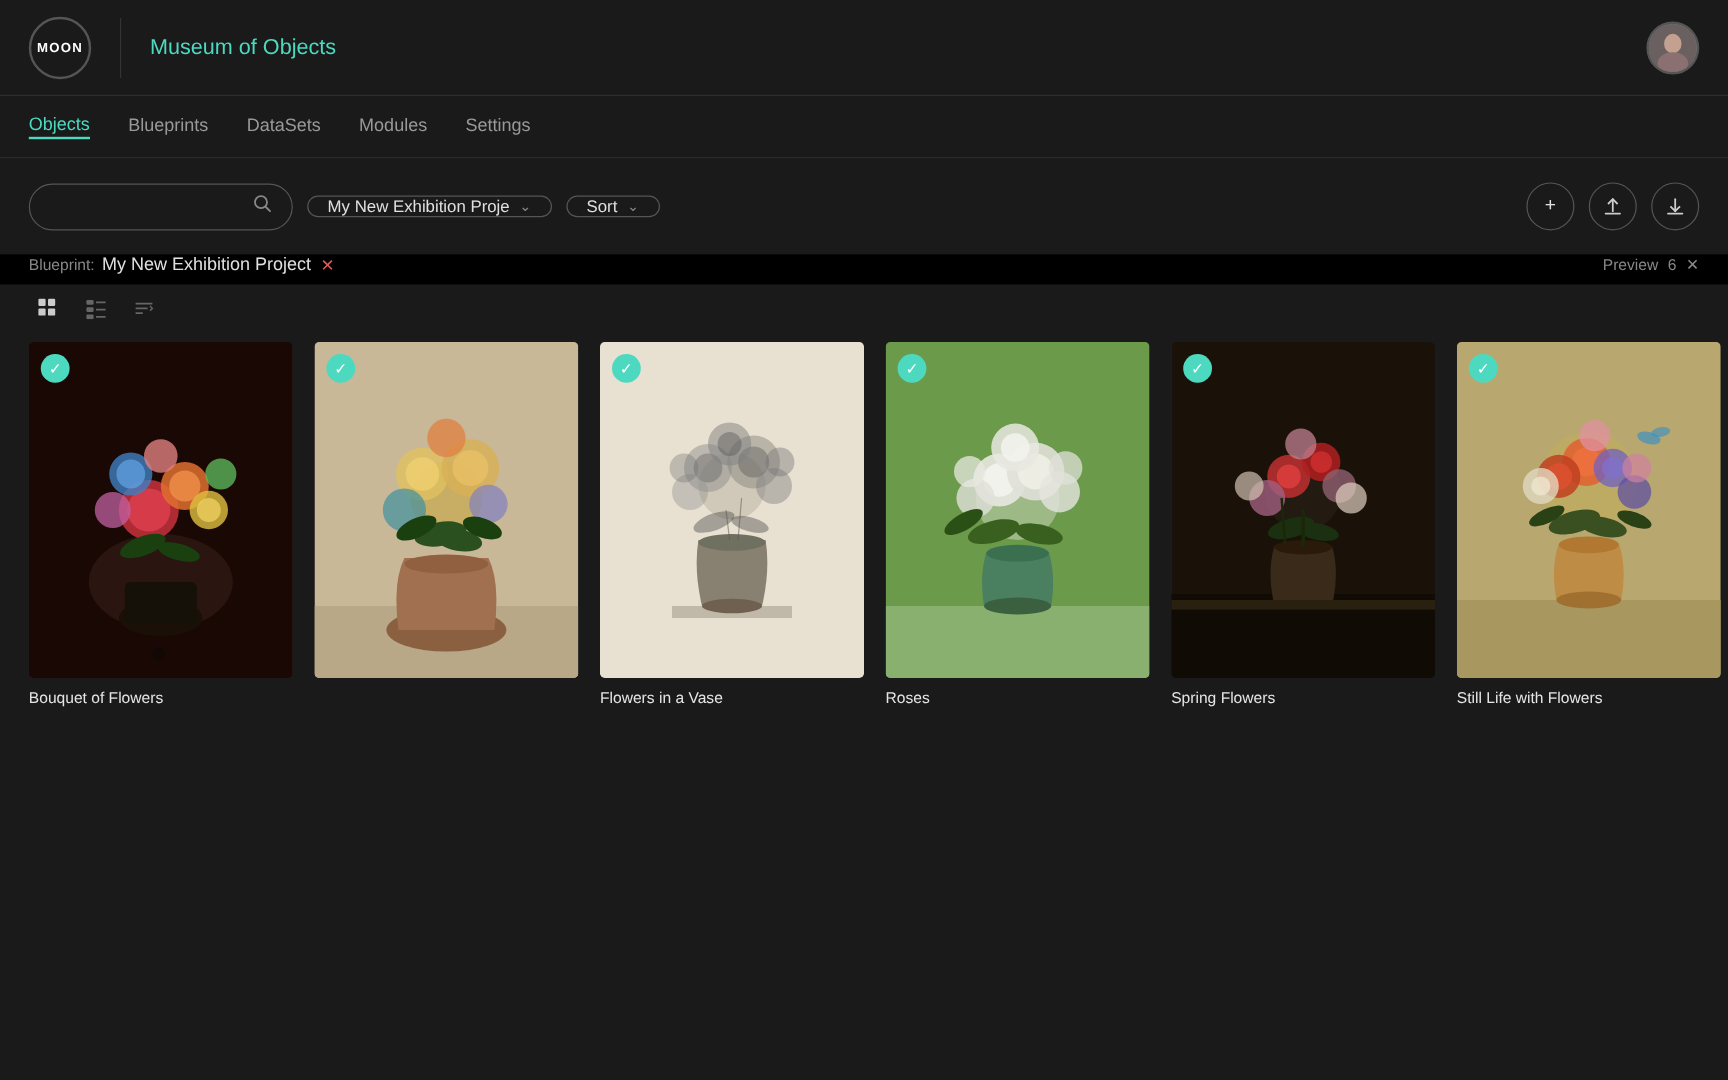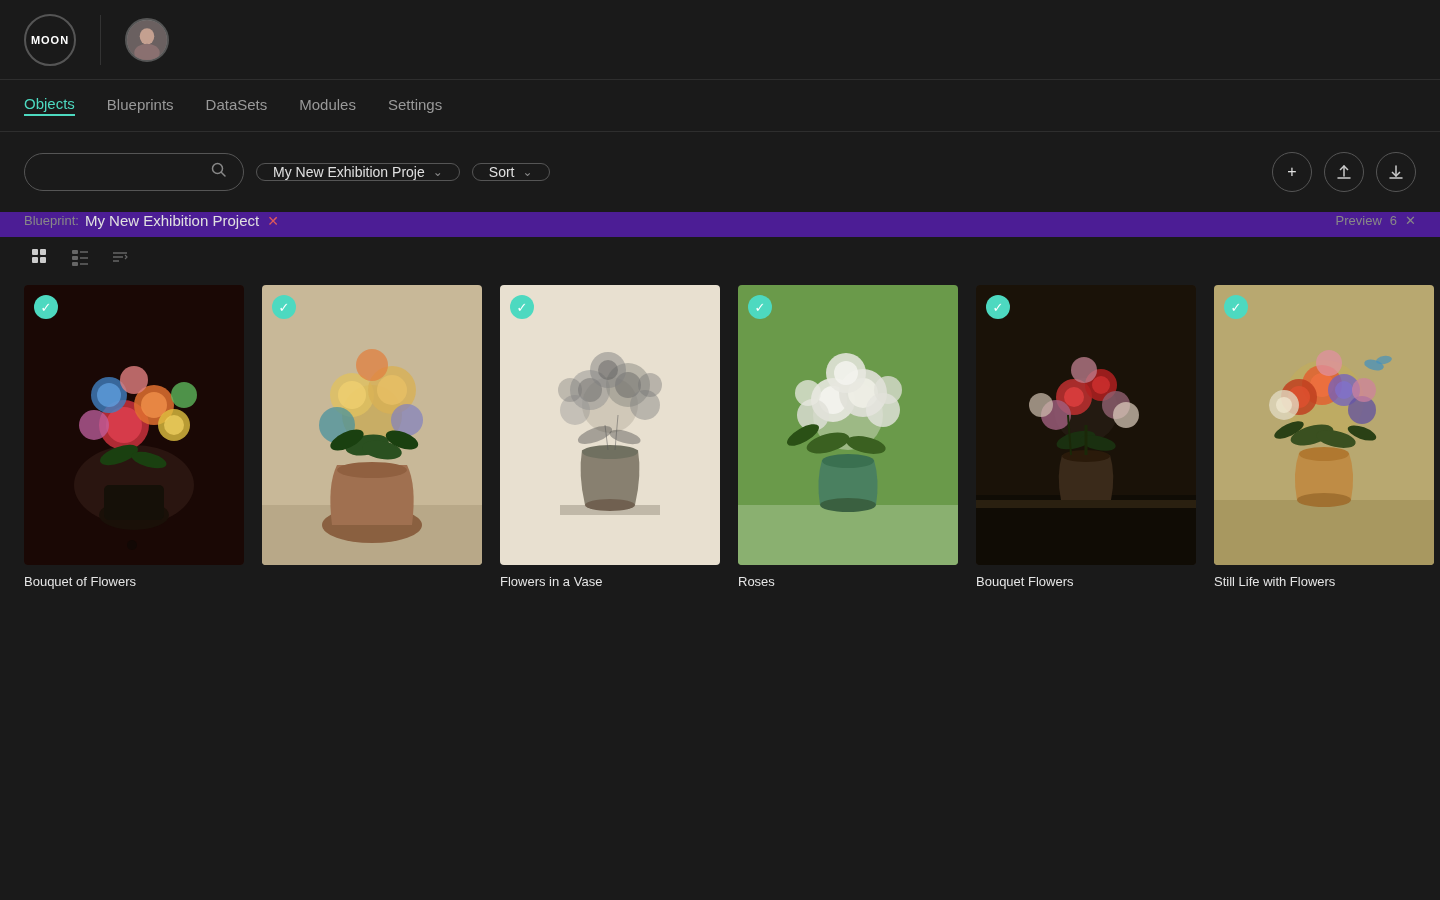--- a/index.html
+++ b/index.html
@@ -146,21 +146,21 @@
       color: #e0e0e0;
       font-size: 16px;
     }
 
     
     .filter-bar {
       display: flex;
       align-items: center;
       justify-content: space-between;
       padding: 0 24px 8px;
-      background: #4c1d95;
+      background: #000000;
     }
     .filter-left {
       display: flex;
       align-items: center;
       gap: 6px;
       font-size: 13px;
       color: #888;
     }
     .filter-tag {
       color: #e0e0e0;
@@ -285,20 +285,21 @@
     }
   </style>
 </head>
 <body>
 
 <div class="header">
   <div class="logo-circle">
     <span>MOON</span>
   </div>
   <div class="header-divider"></div>
+  <div class="header-title">Museum of Objects</div>
   <div class="avatar">
     <svg viewBox="0 0 44 44" xmlns="http://www.w3.org/2000/svg">
       <circle cx="22" cy="22" r="22" fill="#6a6060"></circle>
       <ellipse cx="22" cy="18" rx="8" ry="9" fill="#c4a090"></ellipse>
       <ellipse cx="22" cy="36" rx="14" ry="10" fill="#8a7070"></ellipse>
     </svg>
   </div>
 </div>
 
 <nav class="nav">
@@ -524,21 +525,21 @@
     <circle cx="108" cy="85" r="13" fill="#c08090" opacity="0.75"></circle>
 
     <circle cx="65" cy="120" r="12" fill="#d0c0b0" opacity="0.7"></circle>
     <circle cx="150" cy="130" r="13" fill="#e0d0c0" opacity="0.7"></circle>
 
     <ellipse cx="100" cy="155" rx="20" ry="8" fill="#1a3010" transform="rotate(-15,100,155)"></ellipse>
     <ellipse cx="122" cy="158" rx="18" ry="7" fill="#1a3010" transform="rotate(12,122,158)"></ellipse>
     <line x1="110" y1="170" x2="110" y2="140" stroke="#1a2808" stroke-width="3"></line>
     <line x1="95" y1="170" x2="92" y2="130" stroke="#1a2808" stroke-width="2"></line>
   </svg><div class="card-check">✓</div></div>
-      <div class="card-title">Bouquet Flowers</div>
+      <div class="card-title">Spring Flowers</div>
     </div>
     <div class="card">
       <div class="card-image-wrap"><svg width="220" height="280" viewBox="0 0 220 280" xmlns="http://www.w3.org/2000/svg">
     <rect width="220" height="280" fill="#b8a870"></rect>
     <rect x="0" y="215" width="220" height="65" fill="#a89860"></rect>
 
     <path d="M83,215 Q78,188 85,168 L135,168 Q142,188 137,215 Z" fill="#c08840" opacity="0.9"></path>
     <ellipse cx="110" cy="169" rx="25" ry="7" fill="#b07830"></ellipse>
     <ellipse cx="110" cy="215" rx="27" ry="7" fill="#a07030"></ellipse>
 

